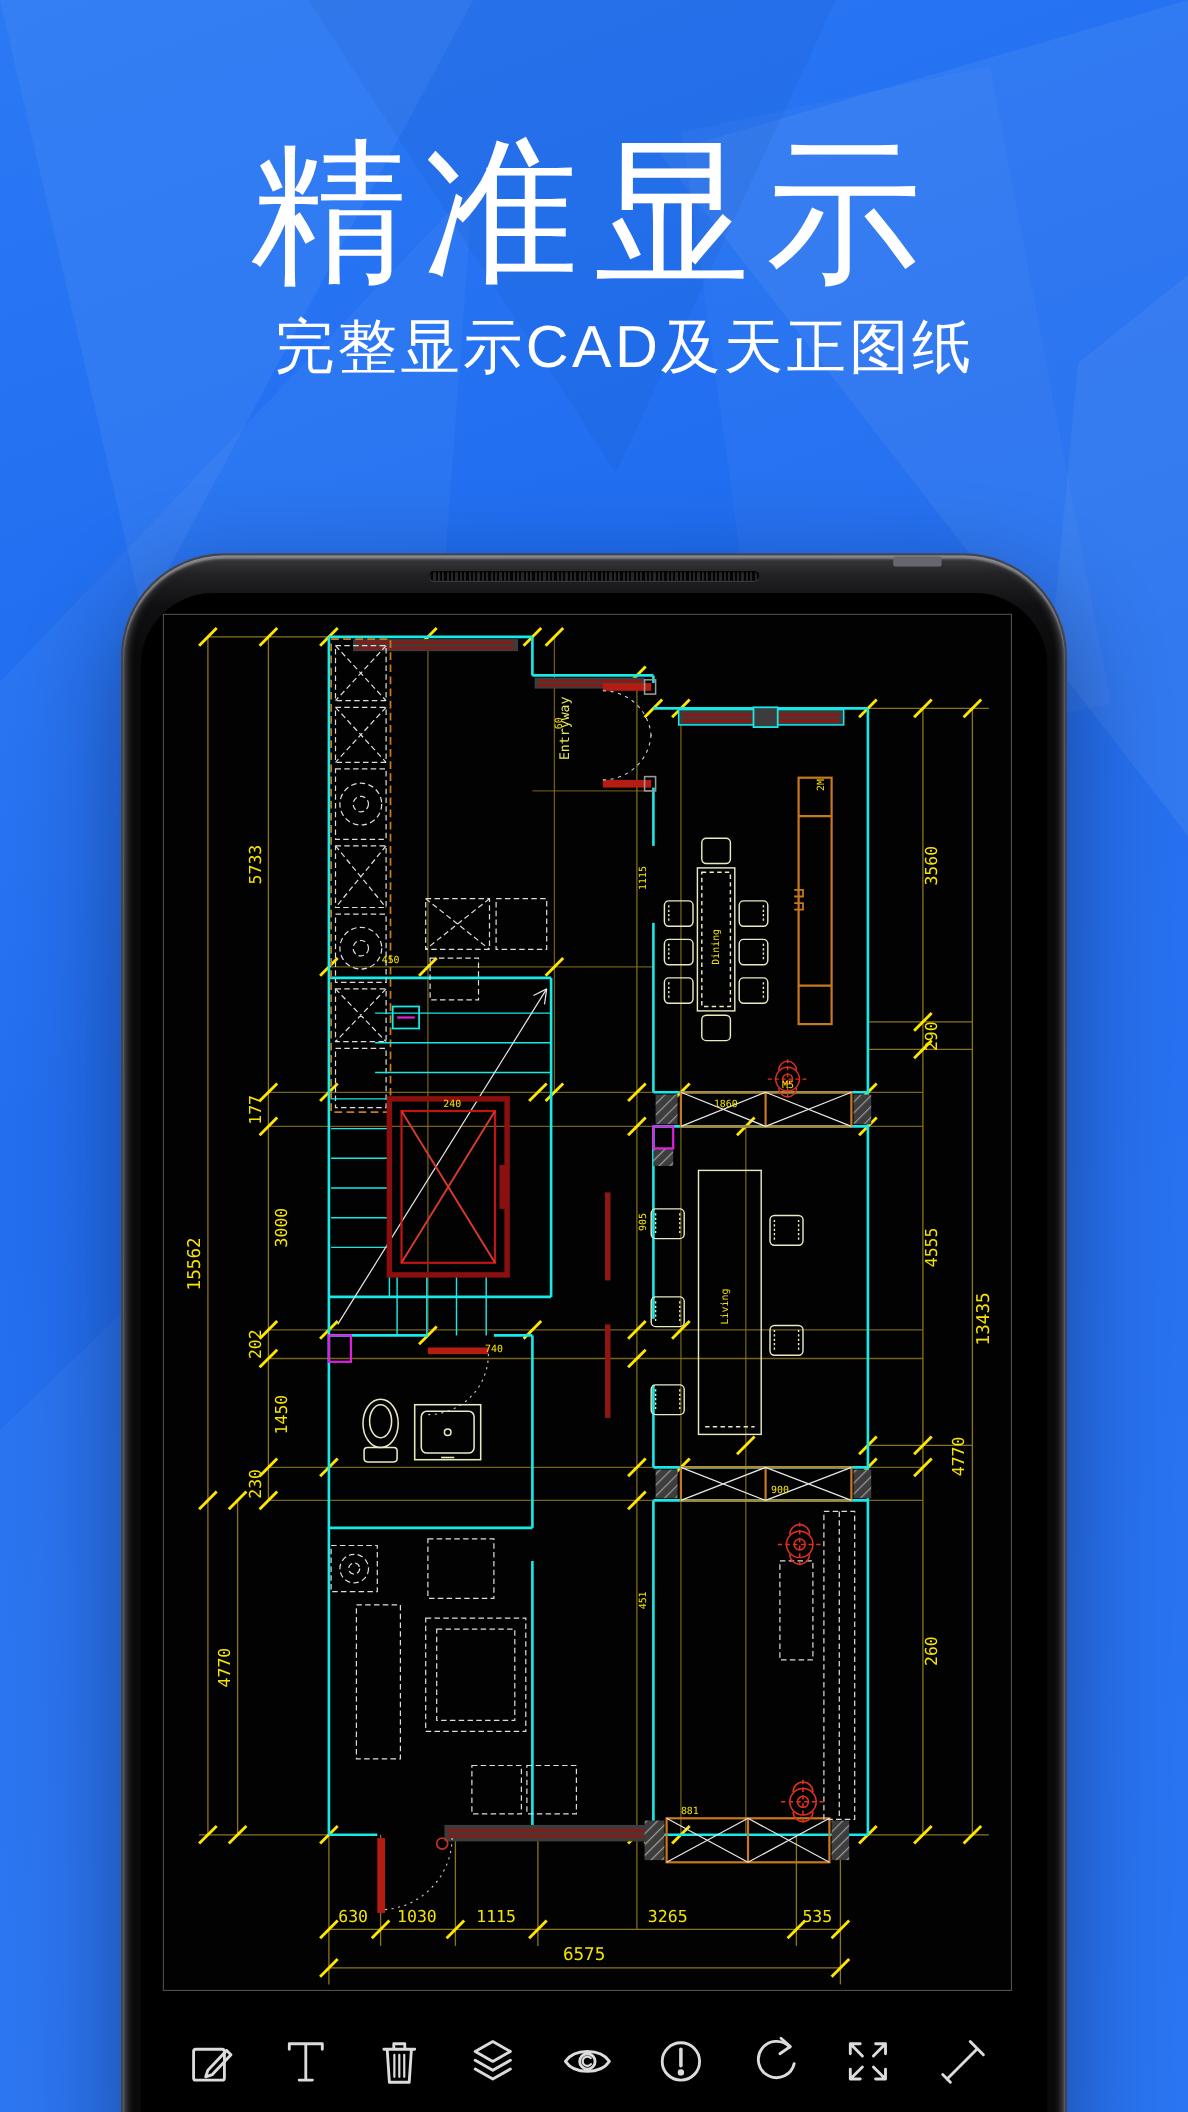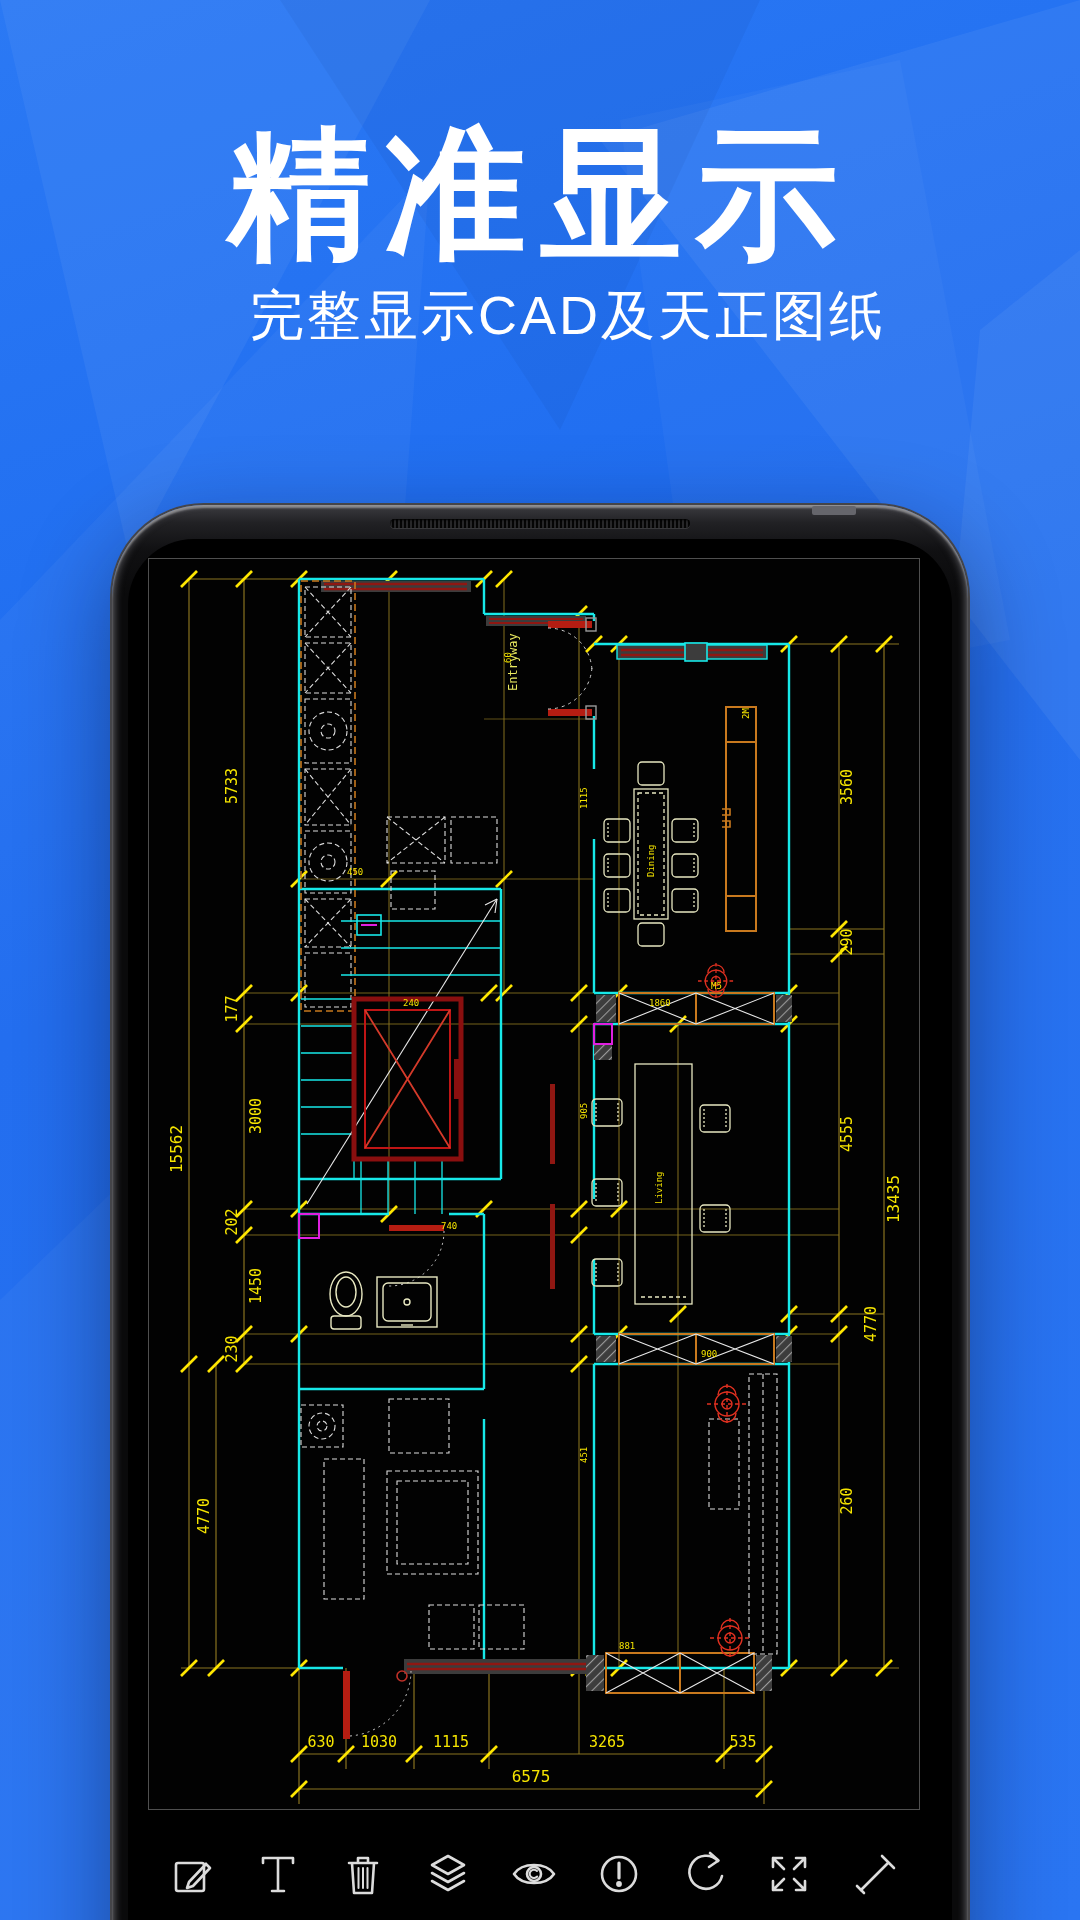--- a/index.html
+++ b/index.html
@@ -2,21 +2,21 @@
 <html><head>
 <meta charset="utf-8">
 <style>
   html,body{margin:0;padding:0;background:#000;}
   .stage{position:relative;width:1080px;height:1920px;overflow:hidden;
          background:linear-gradient(160deg,#2b79f4 0%,#1b69ef 45%,#1f6ef2 100%);
          font-family:"Liberation Sans","DejaVu Sans",sans-serif;}
   .bg-facets{position:absolute;left:0;top:0;width:1080px;height:1920px;}
 
   .title{position:absolute;left:0;top:116px;width:1080px;text-align:center;
-         color:#ffffff;font-size:142px;font-weight:700;letter-spacing:14px;line-height:1.1;}
+         color:#ffffff;font-size:142px;font-weight:400;letter-spacing:14px;line-height:1.1;}
   .subtitle{position:absolute;left:0;top:280px;width:1080px;text-align:center;
          color:#ffffff;font-size:54px;font-weight:500;letter-spacing:3px;padding-left:28px;}
 
   .phone{position:absolute;left:112px;top:505px;width:856px;height:1600px;
          background:linear-gradient(180deg,#3c3c40 0%,#212124 18px,#101012 46px,#0a0a0b 90px);
          border-radius:92px 92px 0 0;
          box-shadow:0 0 0 2px #454549, inset 0 3px 2px rgba(255,255,255,.35),
                     inset 5px 0 8px -3px rgba(190,190,200,.5), inset -5px 0 8px -3px rgba(190,190,200,.5),
                     0 30px 90px rgba(0,10,40,.45);}
   .antenna-band{position:absolute;top:1px;right:112px;width:44px;height:9px;background:#66666c;border-radius:2px;}

